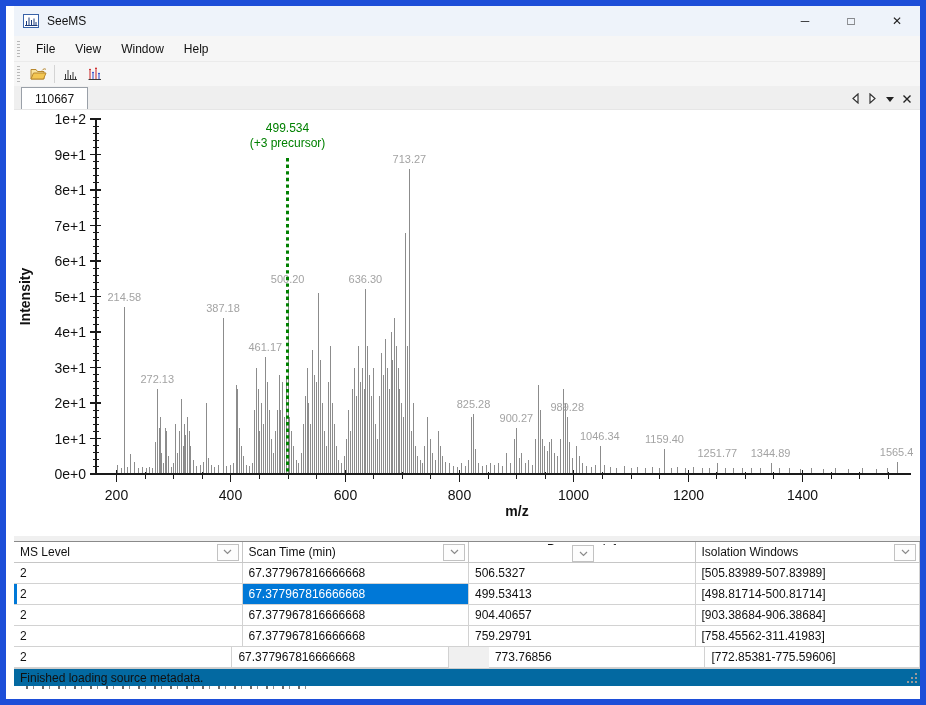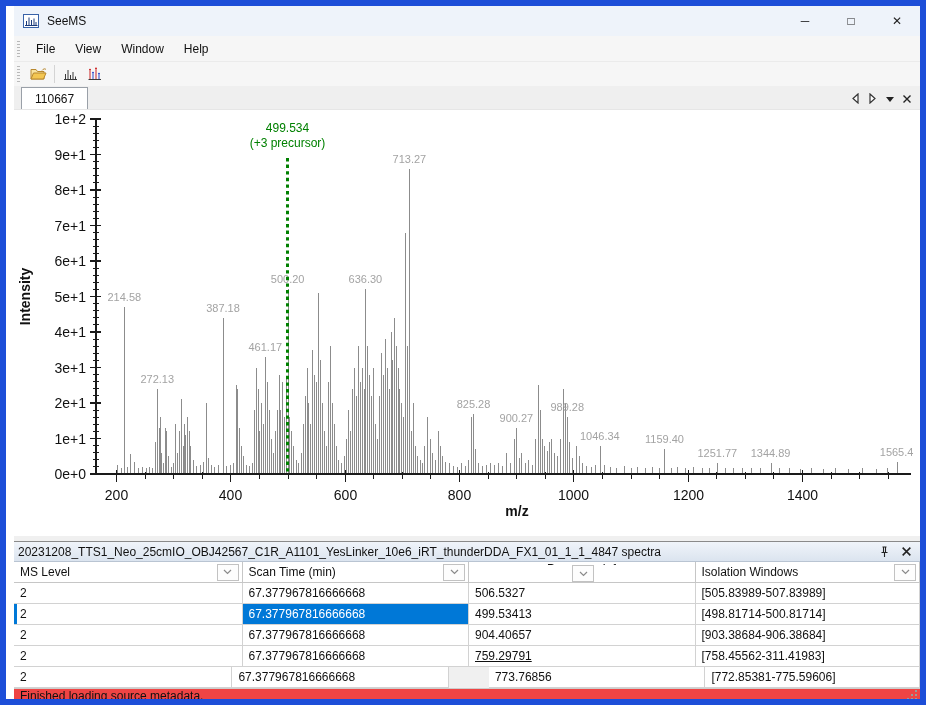--- a/index.html
+++ b/index.html
@@ -47,21 +47,21 @@
   .th .lbl{flex:1 1 auto;white-space:nowrap;overflow:hidden;}
   .combo{width:22px;height:17px;margin-right:3px;border:1px solid #c2c2c2;background:#fdfdfd;display:flex;align-items:center;justify-content:center;flex:0 0 auto;}
   .gr-row{display:flex;height:21px;}
   .td{background:#fff;border-right:1px solid #d2d2d2;border-bottom:1px solid #d2d2d2;font-size:12px;color:#111;padding-left:6px;line-height:20px;white-space:nowrap;overflow:hidden;}
   .td.sel{background:#0078d7;color:#fff;}
   .td.seledge{box-shadow:inset 3px 0 0 #0078d7;}
   .vscroll{position:absolute;left:908px;top:21px;width:13px;height:105px;background:#f2f2f2;border-left:1px solid #dcdcdc;}
   .vthumb{position:absolute;left:2px;width:8px;top:34px;height:26px;background:#c2c2c2;}
 
   
-  .statusbar{height:18px;background:#ef4444;border-top:1px solid #cdcdcd;display:flex;align-items:flex-start;flex:0 0 auto;text-decoration:underline;}
+  .statusbar{height:18px;background:#0369a1;border-top:1px solid #cdcdcd;display:flex;align-items:center;flex:0 0 auto;}
   .status-text{font-size:12px;color:#111;padding-left:6px;flex:1 1 auto;}
   .resize-grip{width:12px;height:12px;margin-right:2px;}
 
   .sliver{height:3px;background:#fff;flex:0 0 auto;position:relative;overflow:hidden;}
   .sliver-marks{position:absolute;left:12px;top:0;width:280px;height:3px;
      background:repeating-linear-gradient(90deg,#6a6a6a 0 2px,transparent 2px 7px,#8a8a8a 7px 8px,transparent 8px 16px);}
 
   svg text{font-family:"Liberation Sans","DejaVu Sans",sans-serif;}
 </style>
 </head>
@@ -509,35 +509,20 @@
         <g>
           <line x1="273.5" y1="48" x2="273.5" y2="363" stroke="#008000" stroke-width="3" stroke-dasharray="3.4 3.2"></line>
           <text x="273.5" y="22" font-size="12" fill="#008000" text-anchor="middle">499.534</text>
           <text x="273.5" y="37" font-size="12" fill="#008000" text-anchor="middle">(+3 precursor)</text>
         </g>
       </svg>
   </div>
 
   <div class="splitter"></div>
 
-  <div class="panel-header">
-    <span class="panel-title">20231208_TTS1_Neo_25cmIO_OBJ42567_C1R_A1101_YesLinker_10e6_iRT_thunderDDA_FX1_01_1_1_4847 spectra</span>
-    <div class="panel-icons">
-      <div class="ph-btn">
-        <svg width="11" height="12" viewBox="0 0 11 12">
-          <path d="M3.5 1 h4 M4.5 1 v5 M6.5 1 v5 M2.5 6.5 h6 M5.5 6.5 v4.5" stroke="#222" stroke-width="1.1" fill="none"></path>
-        </svg>
-      </div>
-      <div class="ph-btn">
-        <svg width="11" height="11" viewBox="0 0 10 10">
-          <path d="M1.5 1.5 L8.5 8.5 M8.5 1.5 L1.5 8.5" stroke="#222" stroke-width="1.4"></path>
-        </svg>
-      </div>
-    </div>
-  </div>
 
   <div class="grid">
     <div class="gr-header">
         <div class="th" style="width: 229px;">
           <span class="lbl">MS Level</span>
           <div class="combo">
             <svg width="9" height="6" viewBox="0 0 9 6">
               <path d="M1 1 L4.5 4.5 L8 1" fill="none" stroke="#8a8a8a" stroke-width="1.2"></path>
             </svg>
           </div>
@@ -582,21 +567,21 @@
         </div>
         <div class="gr-row">
           <div class="td" style="width: 229px;">2</div>
           <div class="td" style="width: 227px;">67.377967816666668</div>
           <div class="td" style="width: 227px;">904.40657</div>
           <div class="td" style="width: 225px;">[903.38684-906.38684]</div>
         </div>
         <div class="gr-row">
           <div class="td" style="width: 229px;">2</div>
           <div class="td" style="width: 227px;">67.377967816666668</div>
-          <div class="td" style="width: 227px; text-decoration: underline;">759.29791</div>
+          <div class="td" style="width: 227px;">759.29791</div>
           <div class="td" style="width: 225px;">[758.45562-311.41983]</div>
         </div>
         <div class="gr-row">
           <div class="td" style="width: 229px;">2</div>
           <div class="td" style="width: 227px;">67.377967816666668</div>
           <div class="td" style="width: 227px; margin-left: 40px;">773.76856</div>
           <div class="td" style="width: 225px;">[772.85381-775.59606]</div>
         </div>
       </div>
     <div class="vscroll">

